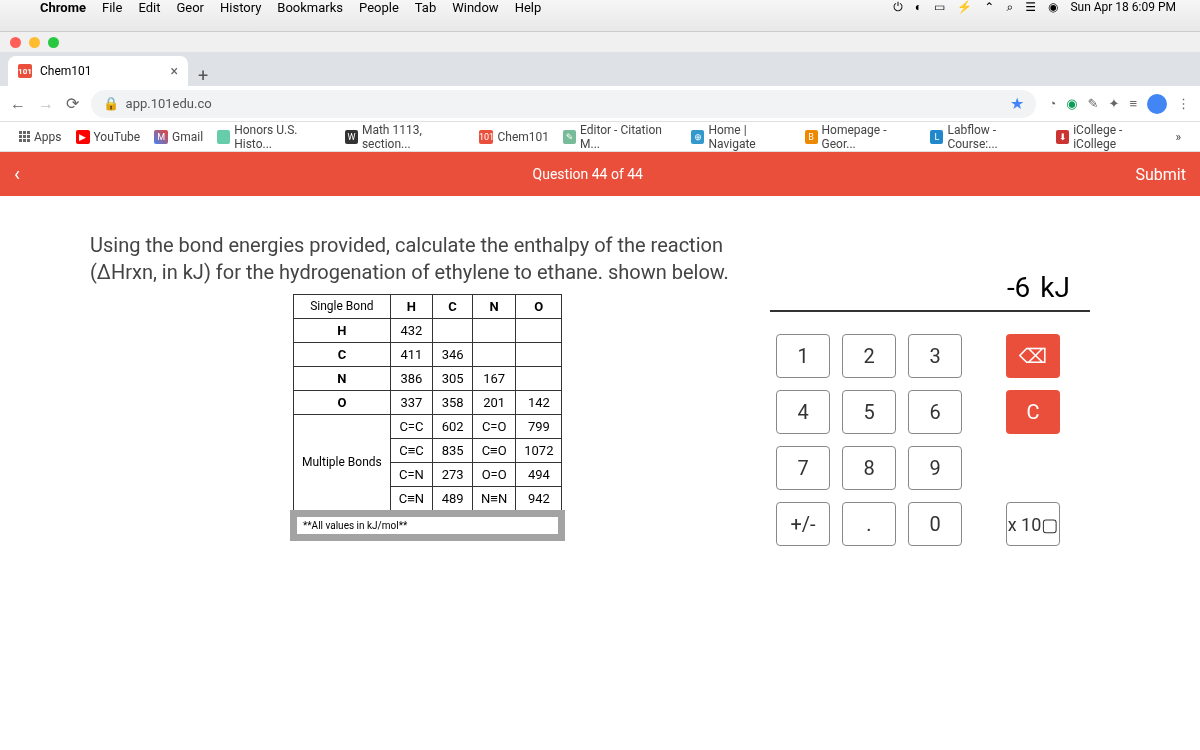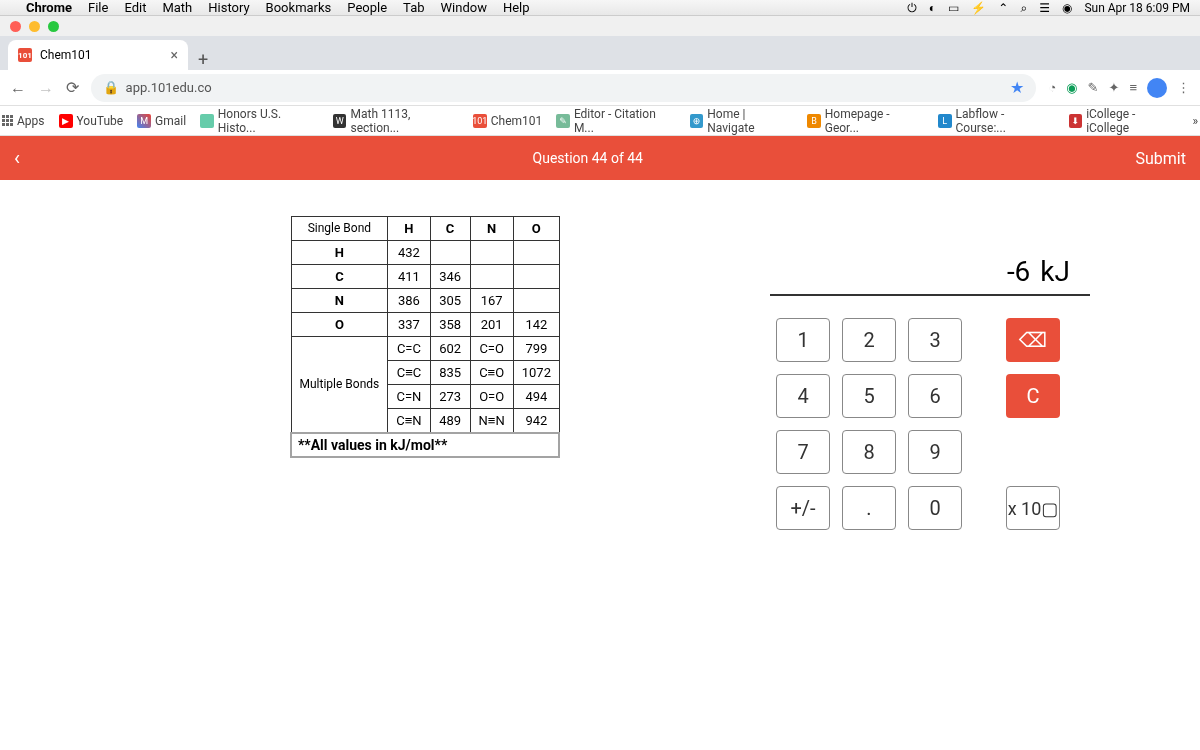--- a/index.html
+++ b/index.html
@@ -1,70 +1,70 @@
 <!DOCTYPE html>
 <html><head>
 <meta charset="utf-8">
 <style>
 *{margin:0;padding:0;box-sizing:border-box;font-family:-apple-system,BlinkMacSystemFont,"Segoe UI",Roboto,sans-serif}
 body{width:1200px;height:750px;background:#fff;overflow:hidden;font-size:13px}
-.menubar{height:16px;background:linear-gradient(#f6f6f6,#e8e8e8);display:flex;align-items:flex-end;padding:0 10px;gap:16px;font-size:13px;border-bottom:1px solid #ccc}
+.menubar{height:32px;background:linear-gradient(#f6f6f6,#e8e8e8);display:flex;align-items:flex-start;padding:0 24px;gap:16px;font-size:13px;border-bottom:1px solid #ccc}
 .menubar .right{margin-left:auto;display:flex;gap:12px;align-items:center}
 .menubar .right span{font-size:12px}
 .traffic{height:20px;display:flex;align-items:center;gap:8px;padding-left:10px;background:#f0f0f0}
 .tl{width:11px;height:11px;border-radius:50%}
 .tl.red{background:#ff5f57}.tl.yel{background:#febc2e}.tl.grn{background:#28c840}
 .tabbar{height:34px;background:#dee1e6;display:flex;align-items:flex-end;padding-left:8px}
 .tab{background:#fff;height:30px;border-radius:8px 8px 0 0;display:flex;align-items:center;padding:0 10px;gap:8px;font-size:12px;min-width:180px}
 .tab .fav{width:14px;height:14px;background:#e94f3a;color:#fff;font-size:8px;display:flex;align-items:center;justify-content:center;border-radius:2px;font-weight:bold}
 .tab .x{margin-left:auto;color:#666;font-size:14px}
 .plus{padding:0 10px;font-size:18px;color:#555}
 .urlbar{height:36px;background:#fff;display:flex;align-items:center;padding:0 10px;gap:12px;border-bottom:1px solid #e0e0e0}
 .urlbar .nav{color:#666;font-size:16px}
 .urlbar .addr{flex:1;background:#f1f3f4;border-radius:15px;height:28px;display:flex;align-items:center;padding:0 12px;font-size:13px;color:#555;gap:6px}
 .urlbar .ractions{display:flex;gap:10px;align-items:center;color:#666}
-.bmbar{height:30px;background:#fff;display:flex;align-items:center;padding:0 2px;gap:14px;font-size:12px;border-bottom:1px solid #e0e0e0;color:#444}
+.bmbar{height:30px;background:#fff;display:flex;align-items:center;padding:0 19px;gap:14px;font-size:12px;border-bottom:1px solid #e0e0e0;color:#444}
 .bmbar .bm{display:flex;align-items:center;gap:4px}
 .bm .ico{width:14px;height:14px;border-radius:2px;display:flex;align-items:center;justify-content:center;font-size:9px;color:#fff}
 .qheader{height:44px;background:#e94f3a;color:#fff;display:flex;align-items:center;padding:0 14px;font-size:14px}
 .qheader .back{font-size:20px;margin-right:20px}
 .qheader .qno{margin:8px auto}
 .qheader .sub{font-size:16px}
 .content{display:flex;padding:36px 40px 0 90px;gap:40px}
 .question{flex:1;max-width:640px}
 .qtext{font-size:20px;color:#444;line-height:1.35;margin-bottom:8px}
 .formula{font-size:20px;color:#444;margin-bottom:12px}
 .formula sub{font-size:13px}
 .tblhold{padding-left:200px}
 table{border-collapse:collapse;font-size:13px}
 td,th{border:1px solid #333;padding:4px 8px;text-align:center;min-width:40px;height:24px}
 th{font-weight:bold}
 .rowlab{font-weight:bold}
 .mlab{font-weight:normal;font-size:12px;line-height:1.1}
-.note{font-size:14px;font-weight:bold;padding:3px 6px;border:2px solid #a3a3a3}
+.note{font-size:10px;font-weight:normal;padding:3px 6px;border:7px solid #a3a3a3}
 .answerpane{width:320px;padding-top:20px}
 .ansdisplay{border-bottom:2px solid #333;height:60px;display:flex;align-items:flex-end;justify-content:flex-end;padding:0 20px 6px 0;font-size:28px;font-family:"Courier New",monospace;gap:10px}
 .keypad{display:grid;grid-template-columns:repeat(3,54px) 20px 54px;grid-auto-rows:44px;gap:12px 12px;margin-top:22px;padding-left:6px}
 .key{border:1px solid #888;border-radius:4px;display:flex;align-items:center;justify-content:center;font-size:20px;background:#fff;color:#333}
 .key.op{background:#e94f3a;color:#fff;border:none}
 .keypad .spacer{border:none}
 .grid-icon{display:inline-grid;grid-template-columns:repeat(3,3px);gap:1px}
 .grid-icon i{width:3px;height:3px;background:#666}
 .star{color:#4285f4;font-size:16px}
 .avatar{width:20px;height:20px;border-radius:50%;background:#4285f4}
 </style>
 </head>
 <body>
 
 <div class="menubar">
   <span></span>
   <b>Chrome</b>
   <span>File</span>
   <span>Edit</span>
-  <span>Math</span>
+  <span>Geor</span>
   <span>History</span>
   <span>Bookmarks</span>
   <span>People</span>
   <span>Tab</span>
   <span>Window</span>
   <span>Help</span>
   <div class="right">
     <span>⏻</span>
     <span>◐</span>
     <span>▭</span>
@@ -171,20 +171,21 @@
 </div>
 
 <div class="qheader">
   <span class="back">‹</span>
   <span class="qno">Question 44 of 44</span>
   <span class="sub">Submit</span>
 </div>
 
 <div class="content">
   <div class="question">
+    <div class="qtext">Using the bond energies provided, calculate the enthalpy of the reaction (ΔHrxn, in kJ) for the hydrogenation of ethylene to ethane. shown below.</div>
     <div class="tblhold">
     <table>
       <tbody>
             <tr>
               <th class="mlab">Single Bond</th>
               <th>H</th>
               <th>C</th>
               <th>N</th>
               <th>O</th>
             </tr>

